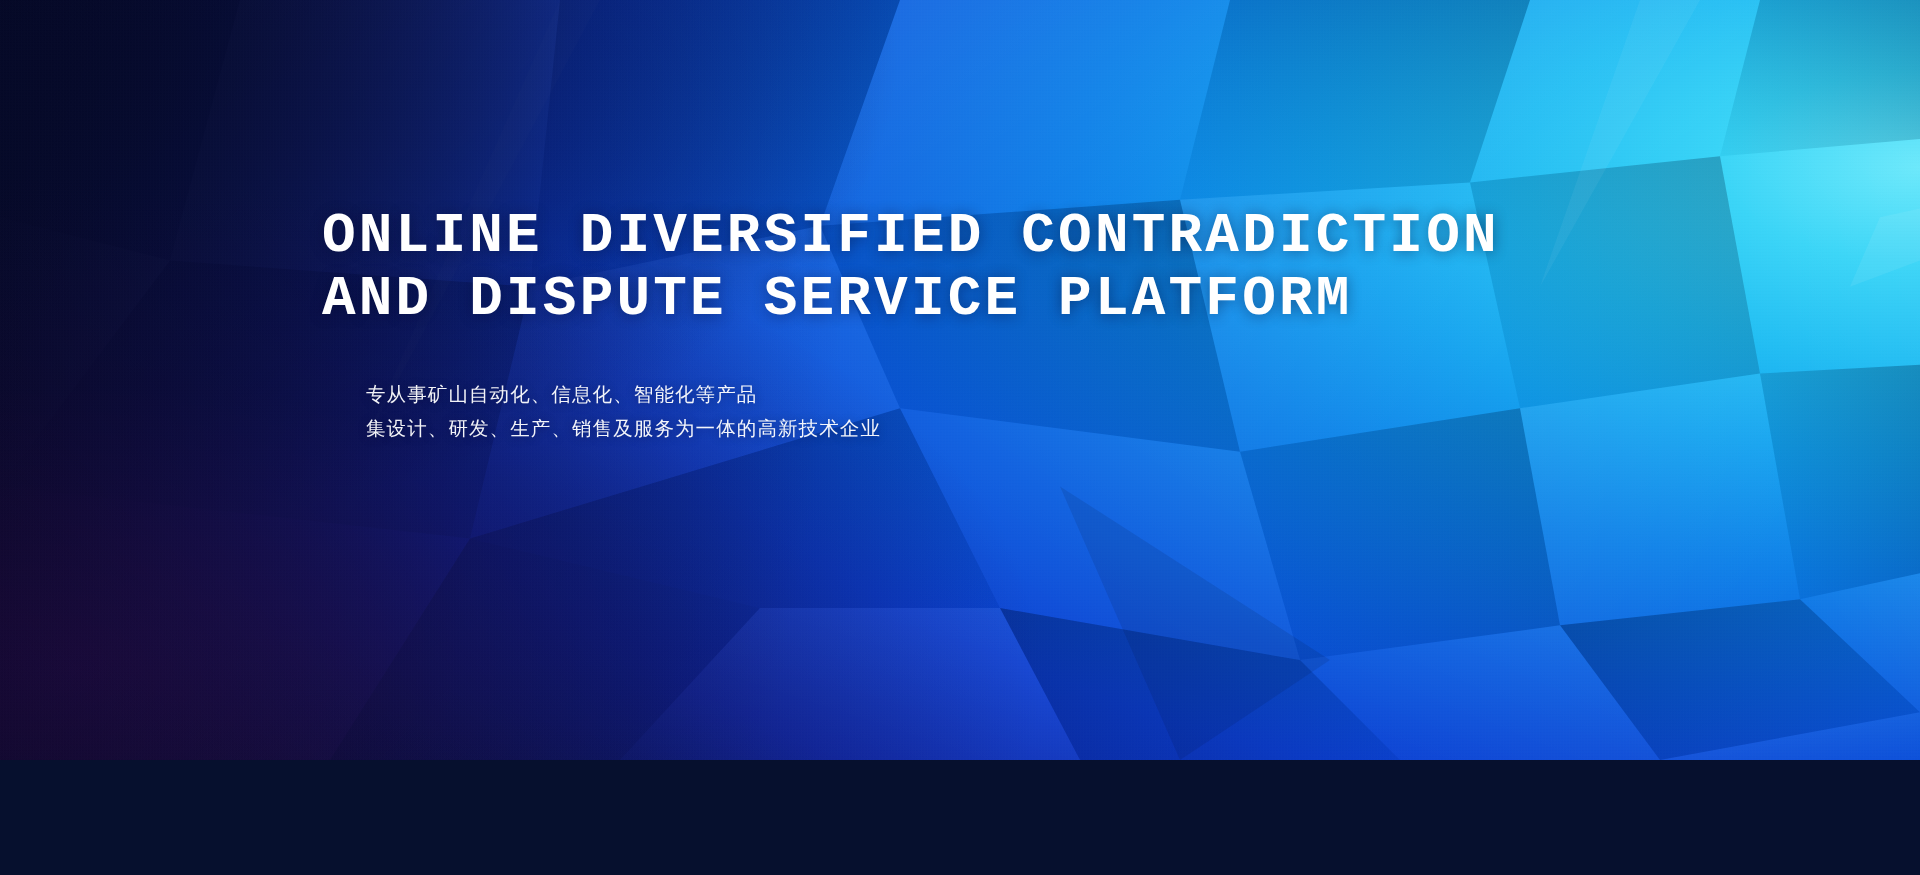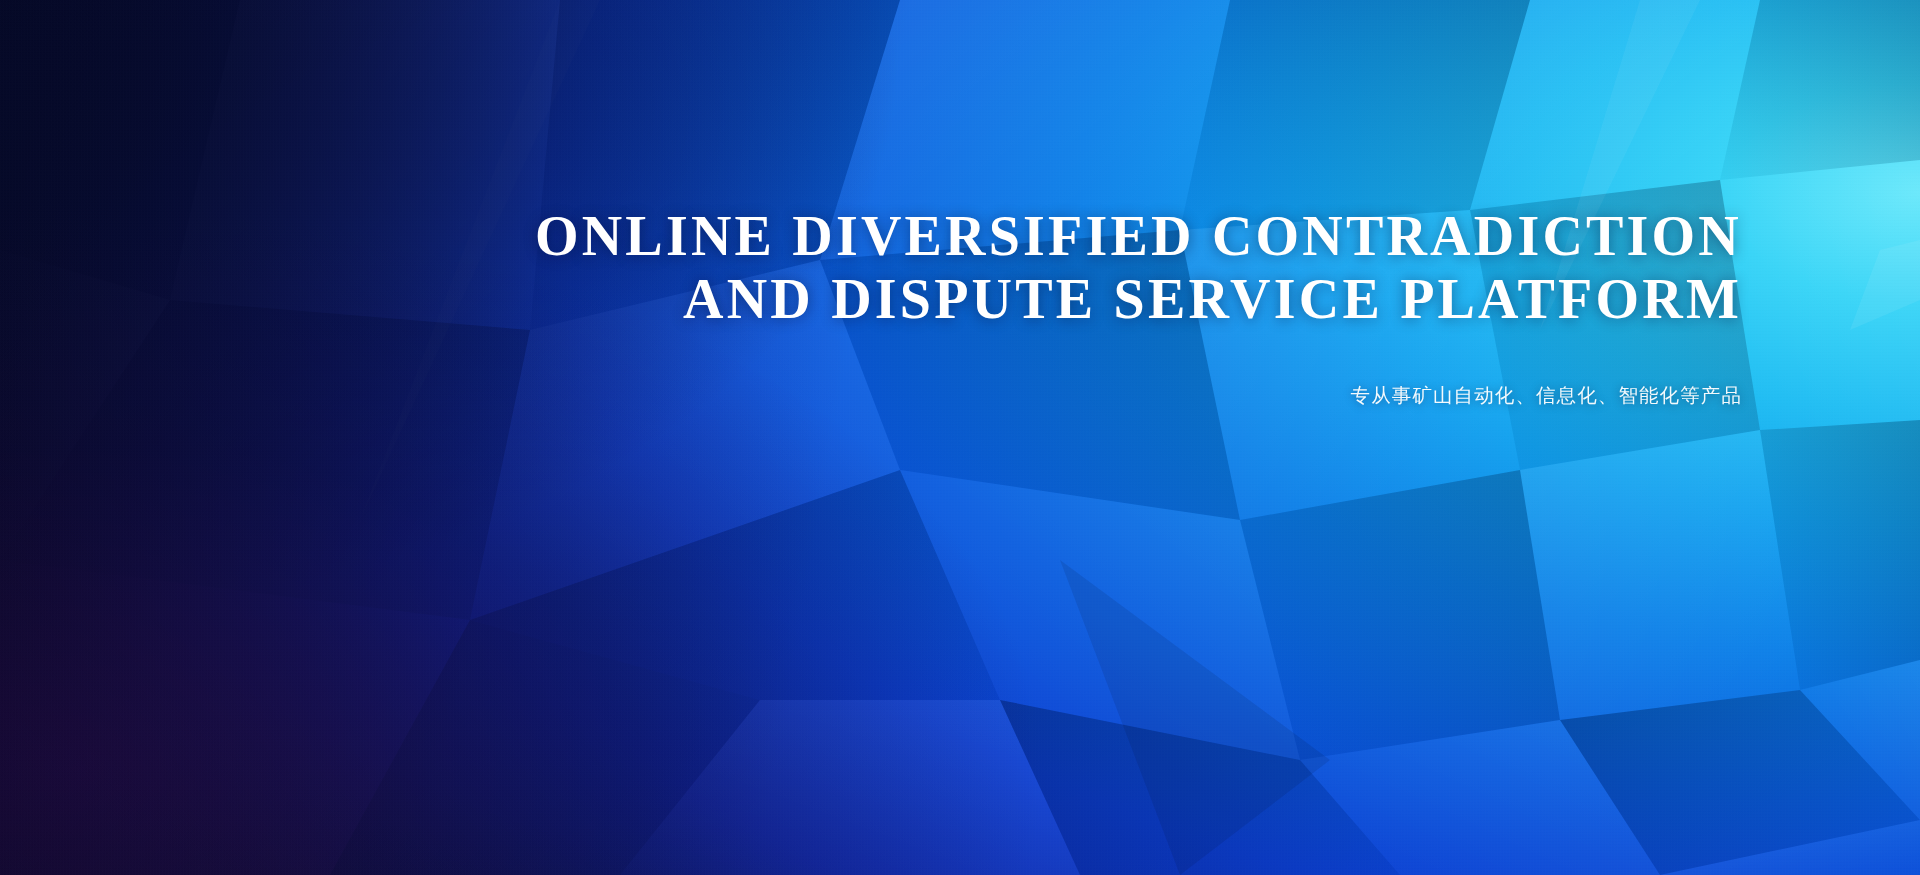--- a/index.html
+++ b/index.html
@@ -4,25 +4,24 @@
 <title>Banner</title>
 <style>
   html, body {
     margin: 0;
     padding: 0;
     background: #06102e;
   }
   .stage {
     position: relative;
     width: 1920px;
-    height: 875px;
+    height: 760px;
     overflow: hidden;
-    font-family: Liberation Serif, serif;
+    font-family: Liberation Mono, monospace;
     background: #0a1140;
-    text-align: right;
   }
 
   
   .bg-base {
     position: absolute;
     inset: 0;
     background:
       radial-gradient(115% 140% at 100% 22%, #63e7fb 0%, #35d4f7 9%, #1fbdf3 18%, #12a2ef 27%, #0b7fe8 38%, #0a5ddf 50%, #0c3fd2 62%, #0d27a8 74%, #0c1a6e 85%, #0a1242 94%, #080e30 100%);
   }
   .bg-tint {
@@ -79,21 +78,21 @@
   }
   .desc {
     margin: 48px 0 0 0;
     color: rgba(255,255,255,0.95);
     font-size: 19.5px;
     font-weight: 400;
     line-height: 34px;
     letter-spacing: 1.1px;
     text-shadow: 0 1px 10px rgba(3,12,48,0.40);
   }
-  .desc-line { display: block; }
+  .desc-line { display: block; margin-left: 44px; }
 </style>
 </head>
 <body>
 
 <div class="stage">
 
   <div class="bg-base"></div>
 
   <div class="facets">
     <svg viewBox="0 0 1920 875" preserveAspectRatio="none" xmlns="http://www.w3.org/2000/svg">
@@ -163,16 +162,17 @@
   <div class="grain"></div>
   <div class="vignette"></div>
 
   <div class="content">
     <h1 class="title-en">ONLINE DIVERSIFIED CONTRADICTION
 AND DISPUTE SERVICE PLATFORM</h1>
 
 
     <p class="desc">
       <span class="desc-line">专从事矿山自动化、信息化、智能化等产品</span>
+      <span class="desc-line">集设计、研发、生产、销售及服务为一体的高新技术企业</span>
     </p>
   </div>
 
 </div>
 
 </body></html>

